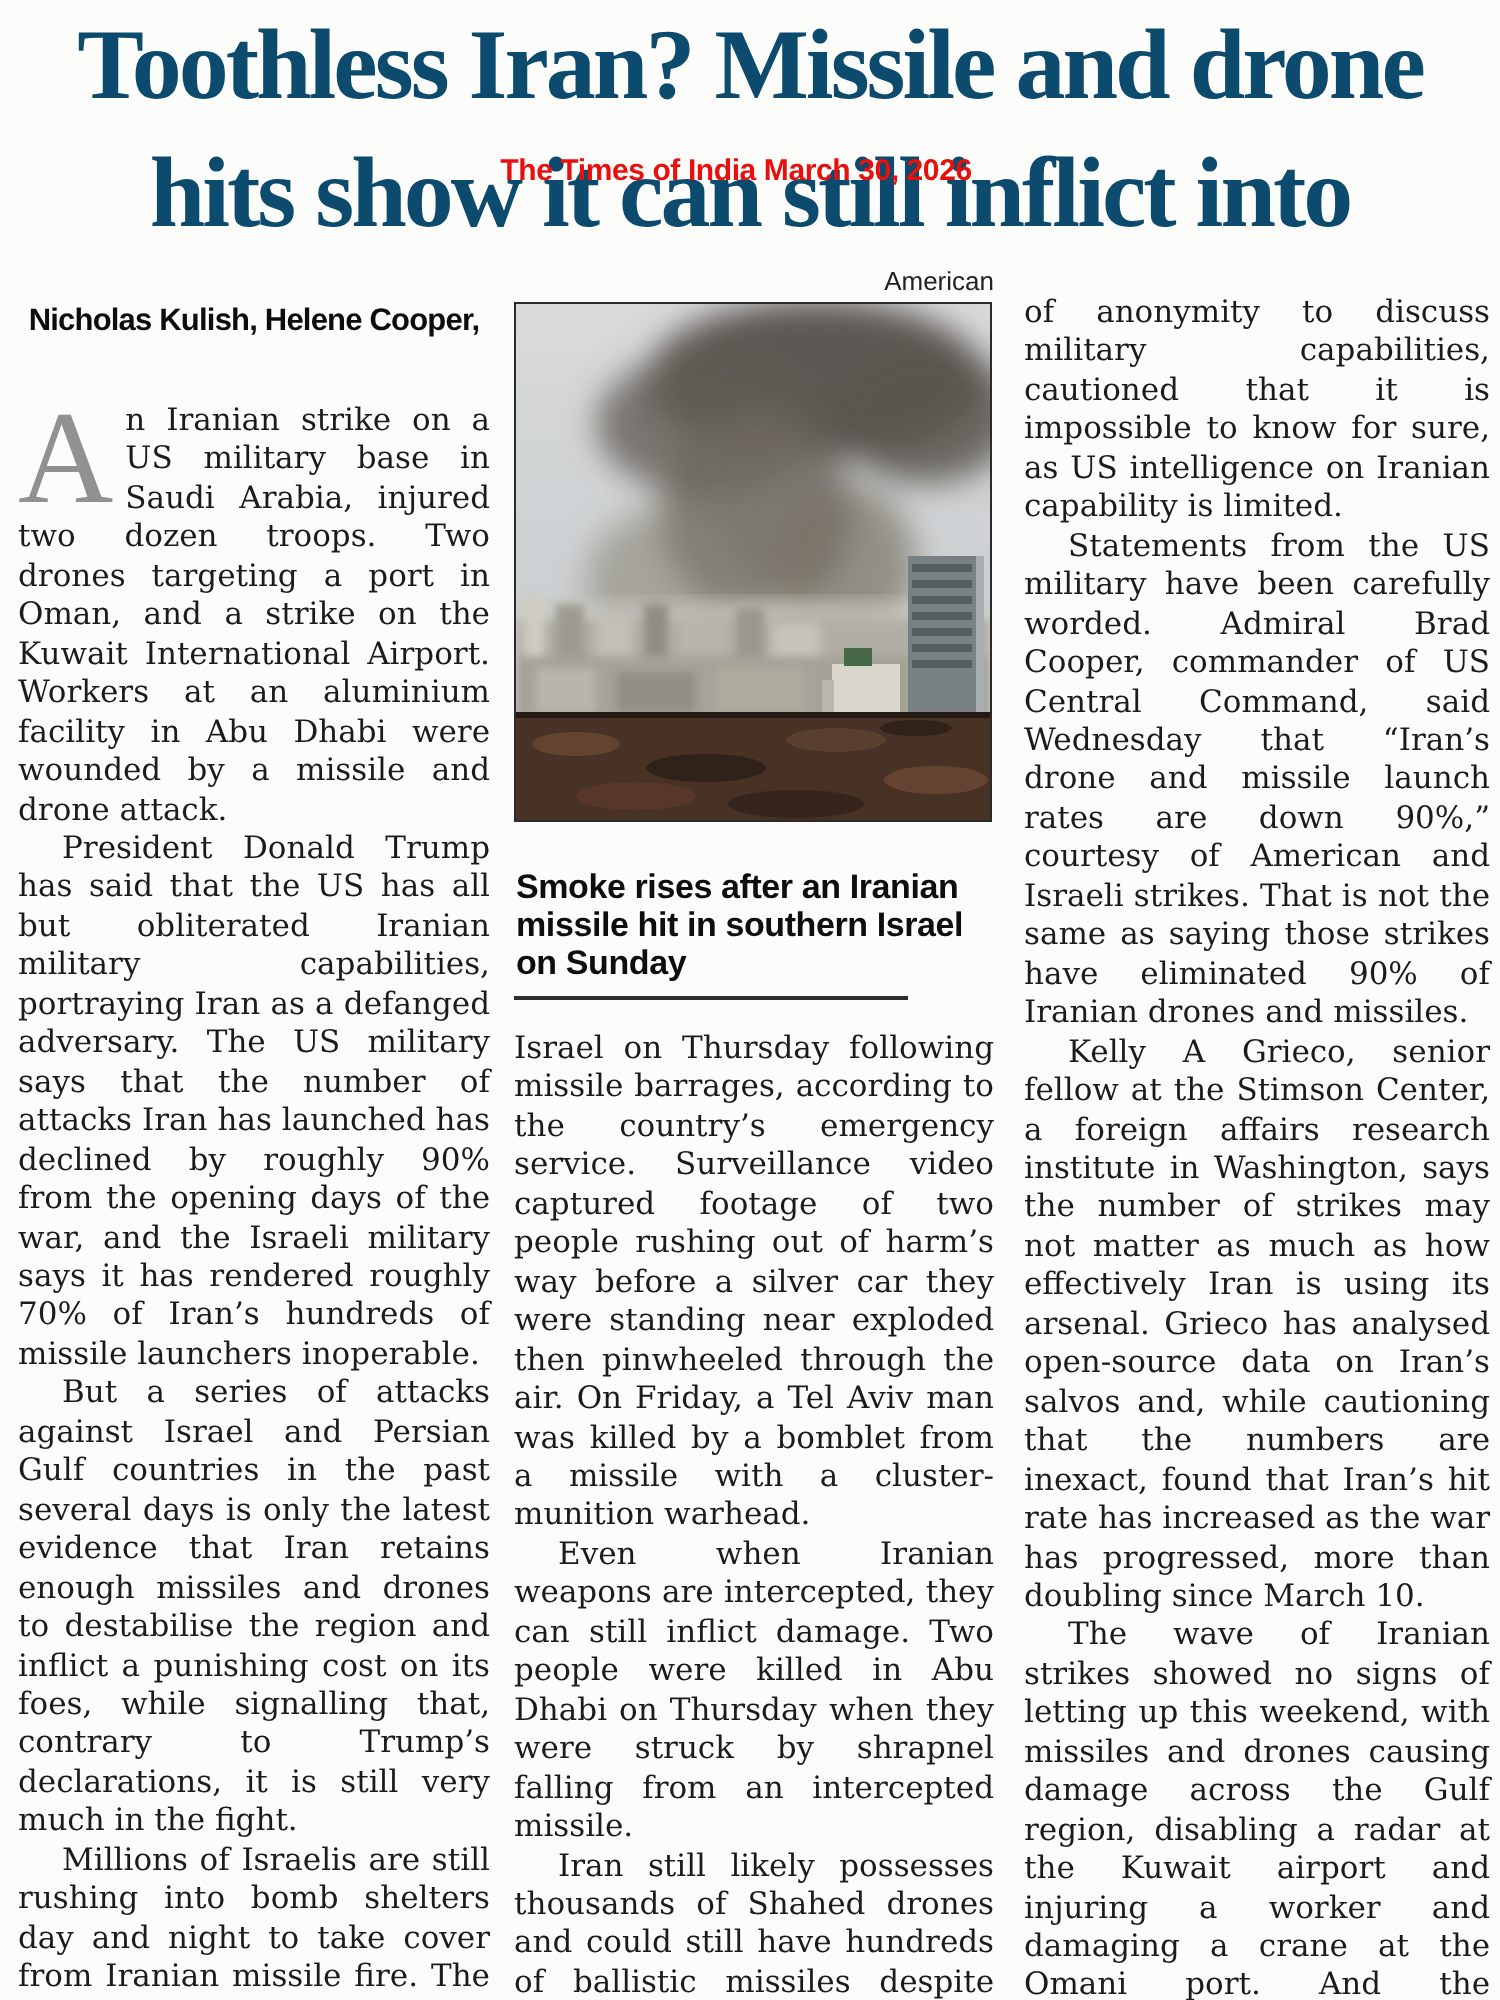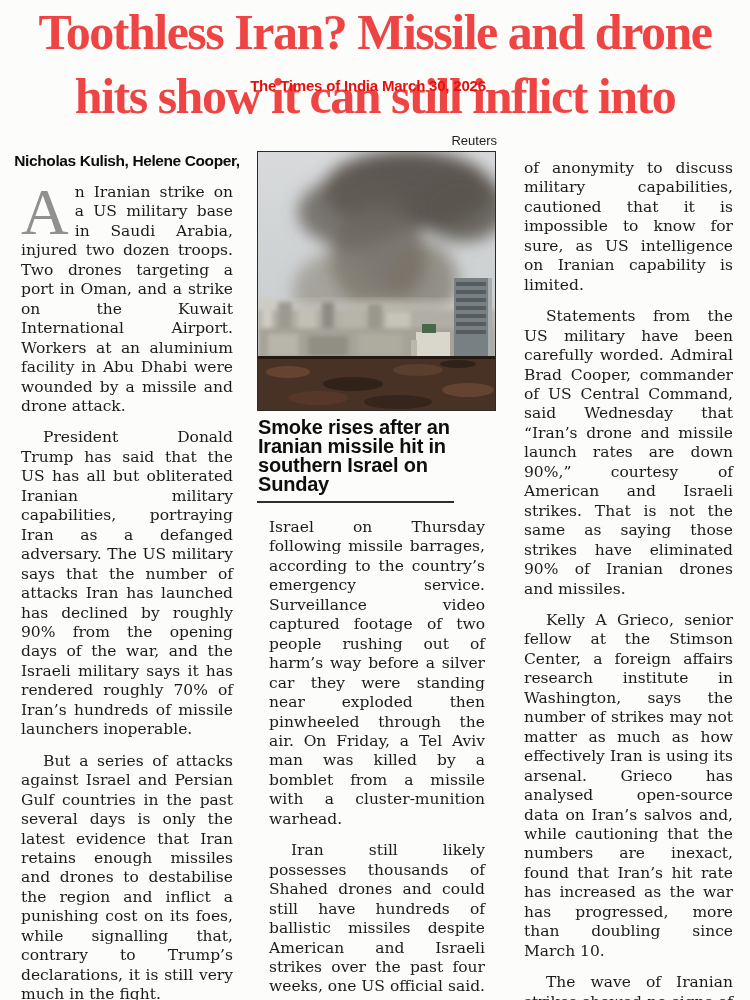--- a/index.html
+++ b/index.html
@@ -12,21 +12,21 @@
   .page{position:absolute;inset:0;}
 
   
   .headline{
     position:absolute;top:0;left:0;width:750px;
     text-align:center;
     font-family:"Liberation Serif", serif;
     font-weight:bold;
     font-size:50px;line-height:64px;
     letter-spacing:-1.5px;
-    color:#ef4444;
+    color:#0c4a6e;
     white-space:nowrap;
   }
   .watermark{
     position:absolute;top:78px;left:0;width:736px;
     text-align:center;
     font-family:"Liberation Sans", sans-serif;
     font-weight:bold;font-size:15px;line-height:15px;
     letter-spacing:-0.2px;
   }
 
@@ -34,25 +34,25 @@
   .col{position:absolute;}
   .col1{left:9px;top:151px;width:236px;}
   .col2{left:257px;top:133px;width:240px;}
   .col3{left:512px;top:147px;width:233px;}
 
   .byline{
     text-align:center;
     font-family:"Liberation Sans", sans-serif;
     font-weight:bold;font-size:15.5px;line-height:20px;
     letter-spacing:-0.4px;color:#0d0d0d;
-    margin-bottom:12px;
+    margin-bottom:30px;
   }
 
   .body-text p{
-    margin:12px;
+    margin:0;
     font-size:15.5px;line-height:19.45px;
     text-align:justify;
     color:#1b1b1b;
   }
   .body-text p.indent{text-indent:22px;}
 
   .dropcap{
     float:left;
     font-family:"Liberation Serif", serif;
     font-size:66px;line-height:54px;
@@ -70,23 +70,24 @@
   }
   .photo-frame{
     width:237px;height:258px;
     border:1.5px solid #2b2b2b;
     box-sizing:content-box;
     background:#ccd0d2;
   }
   .photo-frame svg{display:block;}
   .caption{
     font-family:"Liberation Sans", sans-serif;
-    font-weight:bold;font-size:20px;line-height:19px;
+    font-weight:bold;font-size:17px;line-height:19px;
     letter-spacing:-0.2px;color:#0e0e0e;
     padding:7px 0 7px 1px;
+    margin-top:16px;
   }
   .caption-rule{
     width:197px;height:0;
     border-top:2px solid #2e2e2e;
   }
   .col2 .body-text{margin-top:15px;}
 </style>
 </head>
 <body>
 
@@ -105,21 +106,21 @@
     </div>
     <div class="body-text">
       <p><span class="dropcap">A</span><span>n Iranian strike on a US military base in Saudi Arabia, injured two dozen troops. Two drones targeting a port in Oman, and a strike on the Kuwait International Airport. Workers at an aluminium facility in Abu Dhabi were wounded by a missile and drone attack.</span></p>
       <p class="indent">President Donald Trump has said that the US has all but obliterated Iranian military capabilities, portraying Iran as a defanged adversary. The US military says that the number of attacks Iran has launched has declined by roughly 90% from the opening days of the war, and the Israeli military says it has rendered roughly 70% of Iran’s hundreds of missile launchers inoperable.</p>
       <p class="indent">But a series of attacks against Israel and Persian Gulf countries in the past several days is only the latest evidence that Iran retains enough missiles and drones to destabilise the region and inflict a punishing cost on its foes, while signalling that, contrary to Trump’s declarations, it is still very much in the fight.</p>
       <p class="indent">Millions of Israelis are still rushing into bomb shelters day and night to take cover from Iranian missile fire. The daily routine of sirens and booms sows fear and paralysis. Seven people were injured in central</p>
     </div>
   </div>
 
   <div class="col col2">
-    <div class="credit">Reuters</div>
+    <div class="credit">American</div>
 
     <div class="photo-frame">
       <svg width="237" height="258" viewBox="0 0 237 258" xmlns="http://www.w3.org/2000/svg">
         <defs>
           <linearGradient id="sky" x1="0" y1="0" x2="0" y2="1">
             <stop offset="0" stop-color="#d8dadb"></stop>
             <stop offset="1" stop-color="#c3c8ca"></stop>
           </linearGradient>
           <filter id="blur8">
               <feGaussianBlur stdDeviation="8"></feGaussianBlur>
@@ -188,20 +189,21 @@
           <ellipse cx="200" cy="212" rx="18" ry="4" fill="#2c1f18"></ellipse>
         </g>
       </svg>
     </div>
 
     <div class="caption">Smoke rises after an Iranian missile hit in southern Israel on Sunday</div>
     <div class="caption-rule"></div>
 
     <div class="body-text">
       <p>Israel on Thursday following missile barrages, according to the country’s emergency service. Surveillance video captured footage of two people rushing out of harm’s way before a silver car they were standing near exploded then pinwheeled through the air. On Friday, a Tel Aviv man was killed by a bomblet from a missile with a cluster-munition warhead.</p>
+      <p class="indent">Even when Iranian weapons are intercepted, they can still inflict damage. Two people were killed in Abu Dhabi on Thursday when they were struck by shrapnel falling from an intercepted missile.</p>
       <p class="indent">Iran still likely possesses thousands of Shahed drones and could still have hundreds of ballistic missiles despite American and Israeli strikes over the past four weeks, one US official said. But the official, who spoke on the condition</p>
     </div>
   </div>
 
   <div class="col col3">
     <div class="body-text">
       <p>of anonymity to discuss military capabilities, cautioned that it is impossible to know for sure, as US intelligence on Iranian capability is limited.</p>
       <p class="indent">Statements from the US military have been carefully worded. Admiral Brad Cooper, commander of US Central Command, said Wednesday that “Iran’s drone and missile launch rates are down 90%,” courtesy of American and Israeli strikes. That is not the same as saying those strikes have eliminated 90% of Iranian drones and missiles.</p>
       <p class="indent">Kelly A Grieco, senior fellow at the Stimson Center, a foreign affairs research institute in Washington, says the number of strikes may not matter as much as how effectively Iran is using its arsenal. Grieco has analysed open-source data on Iran’s salvos and, while cautioning that the numbers are inexact, found that Iran’s hit rate has increased as the war has progressed, more than doubling since March 10.</p>
       <p class="indent"><span>The wave of Iranian strikes showed no signs of letting up this weekend, with missiles and drones causing damage across the Gulf region, disabling a radar at the Kuwait airport and injuring a worker and damaging a crane at the Omani port. And the willingness of the Houthis to strike at Israel on Saturday suggests more firepower will be brought to bear against Iran’s enemies.</span> </p>

